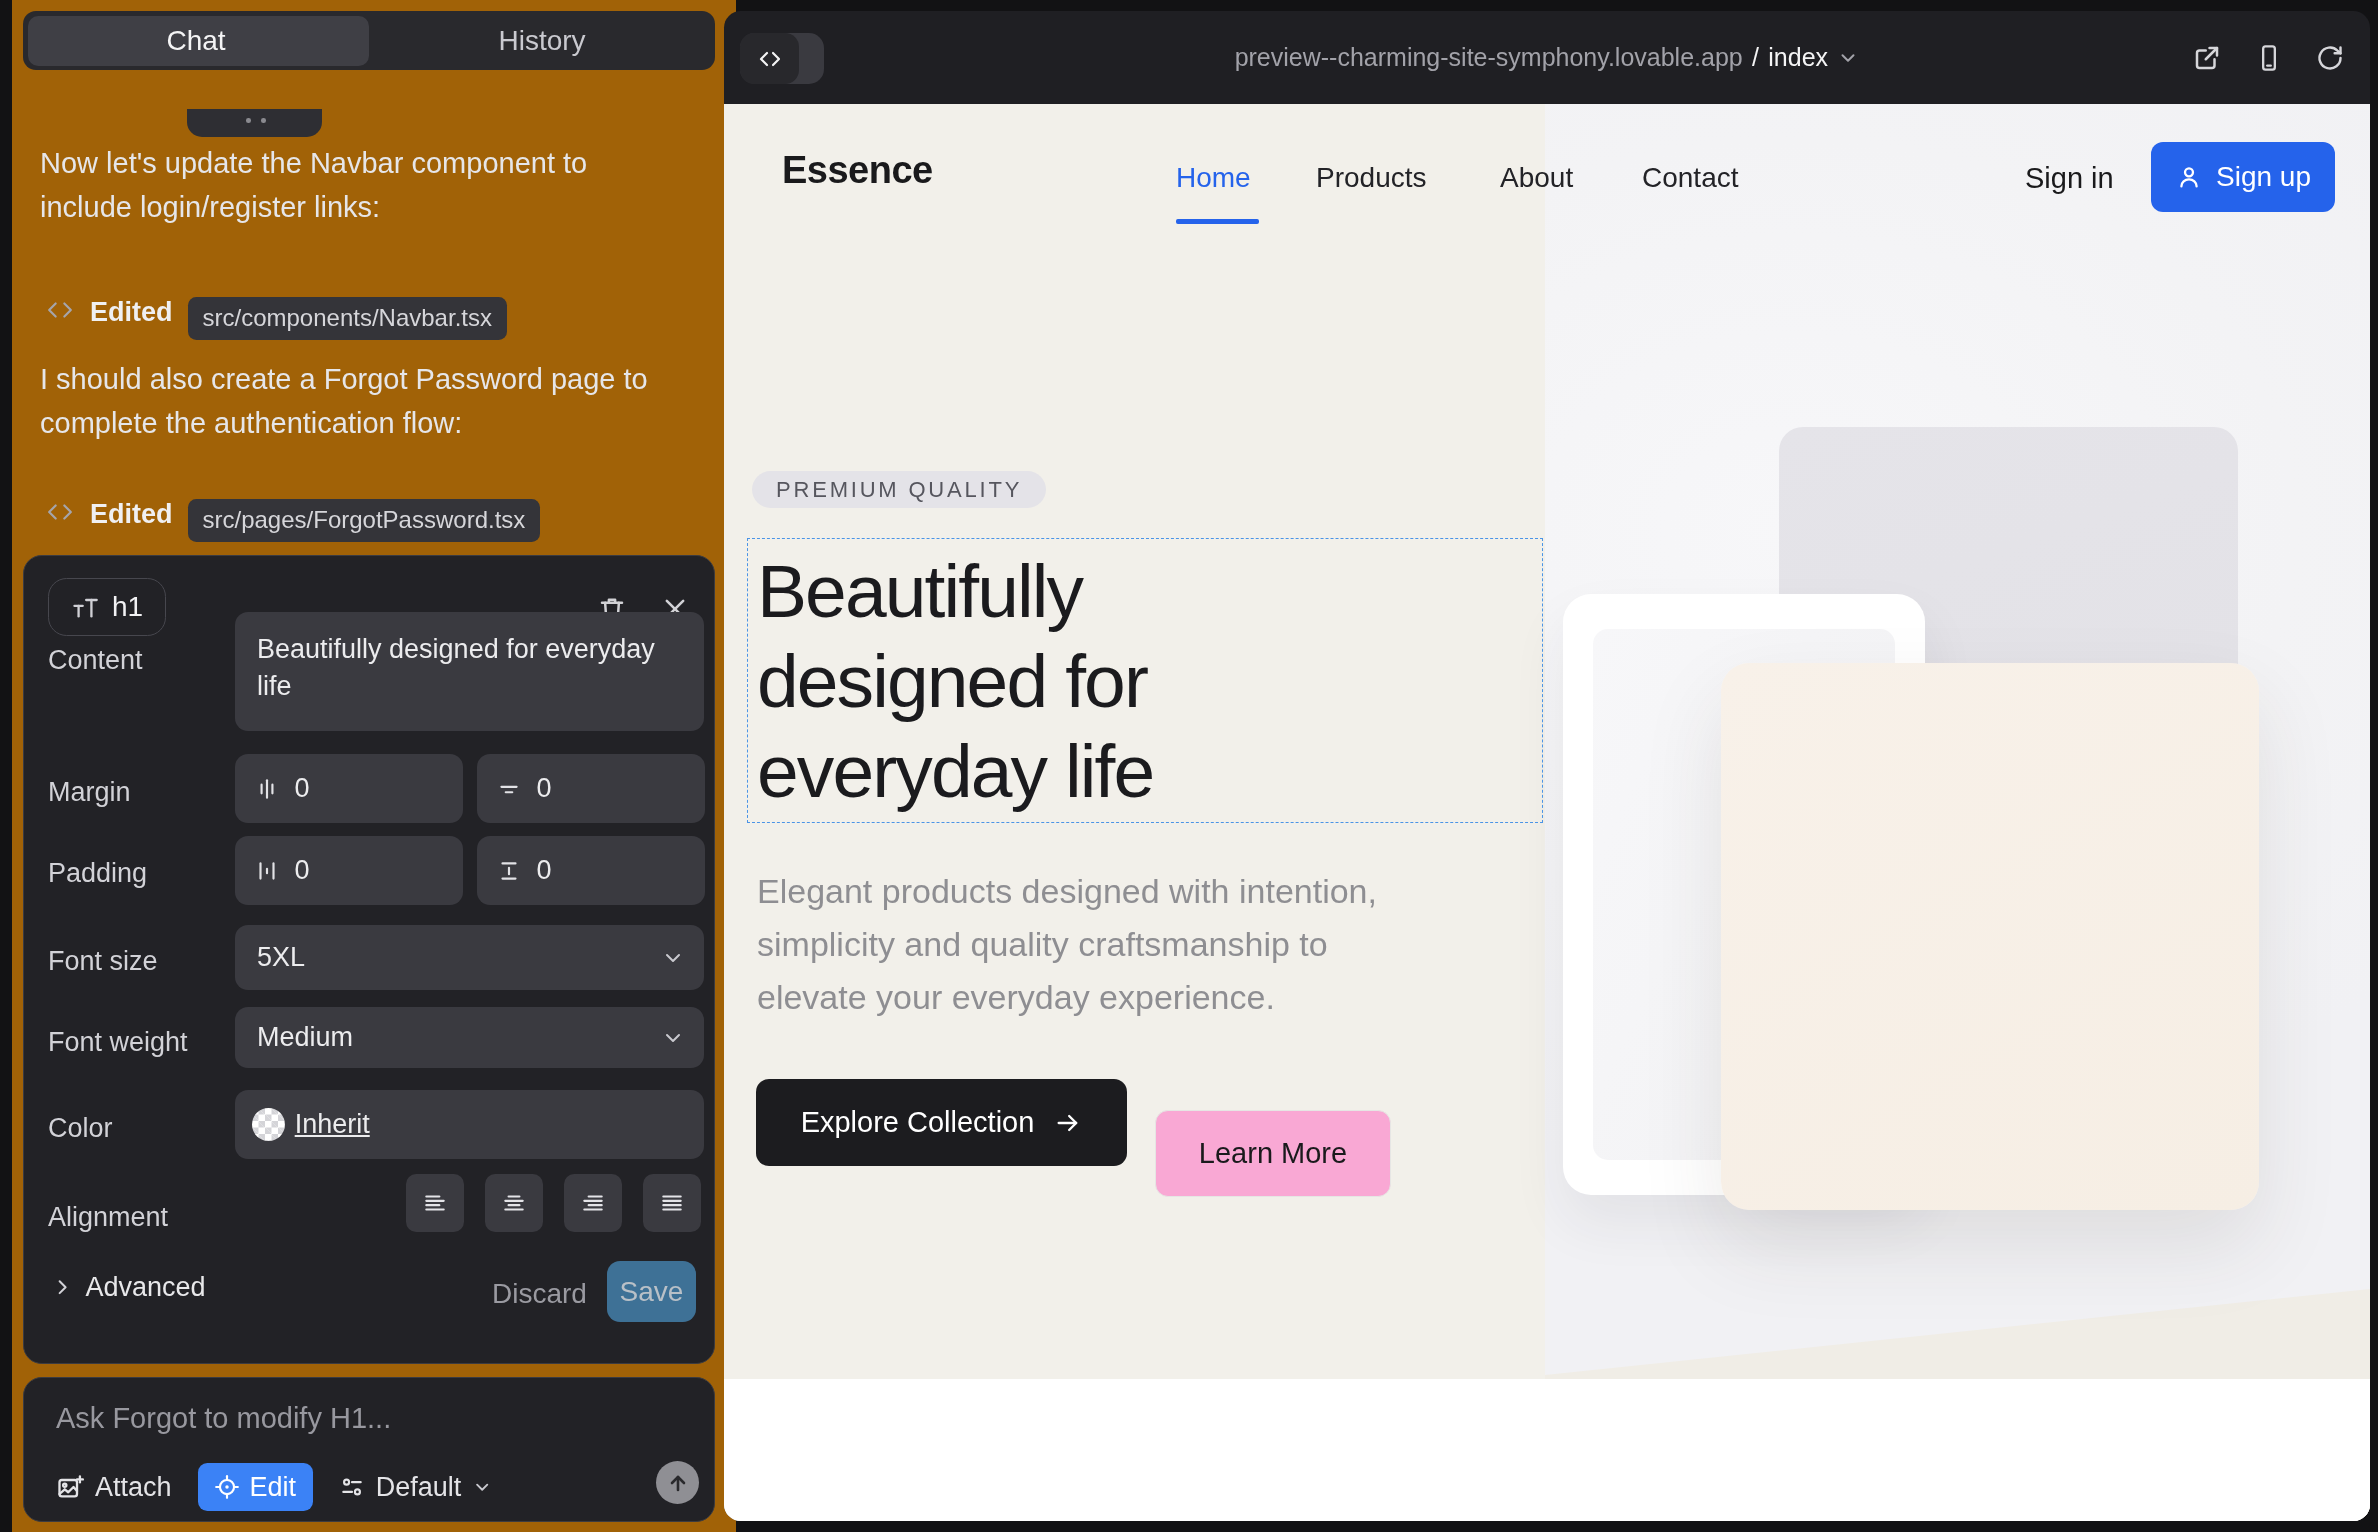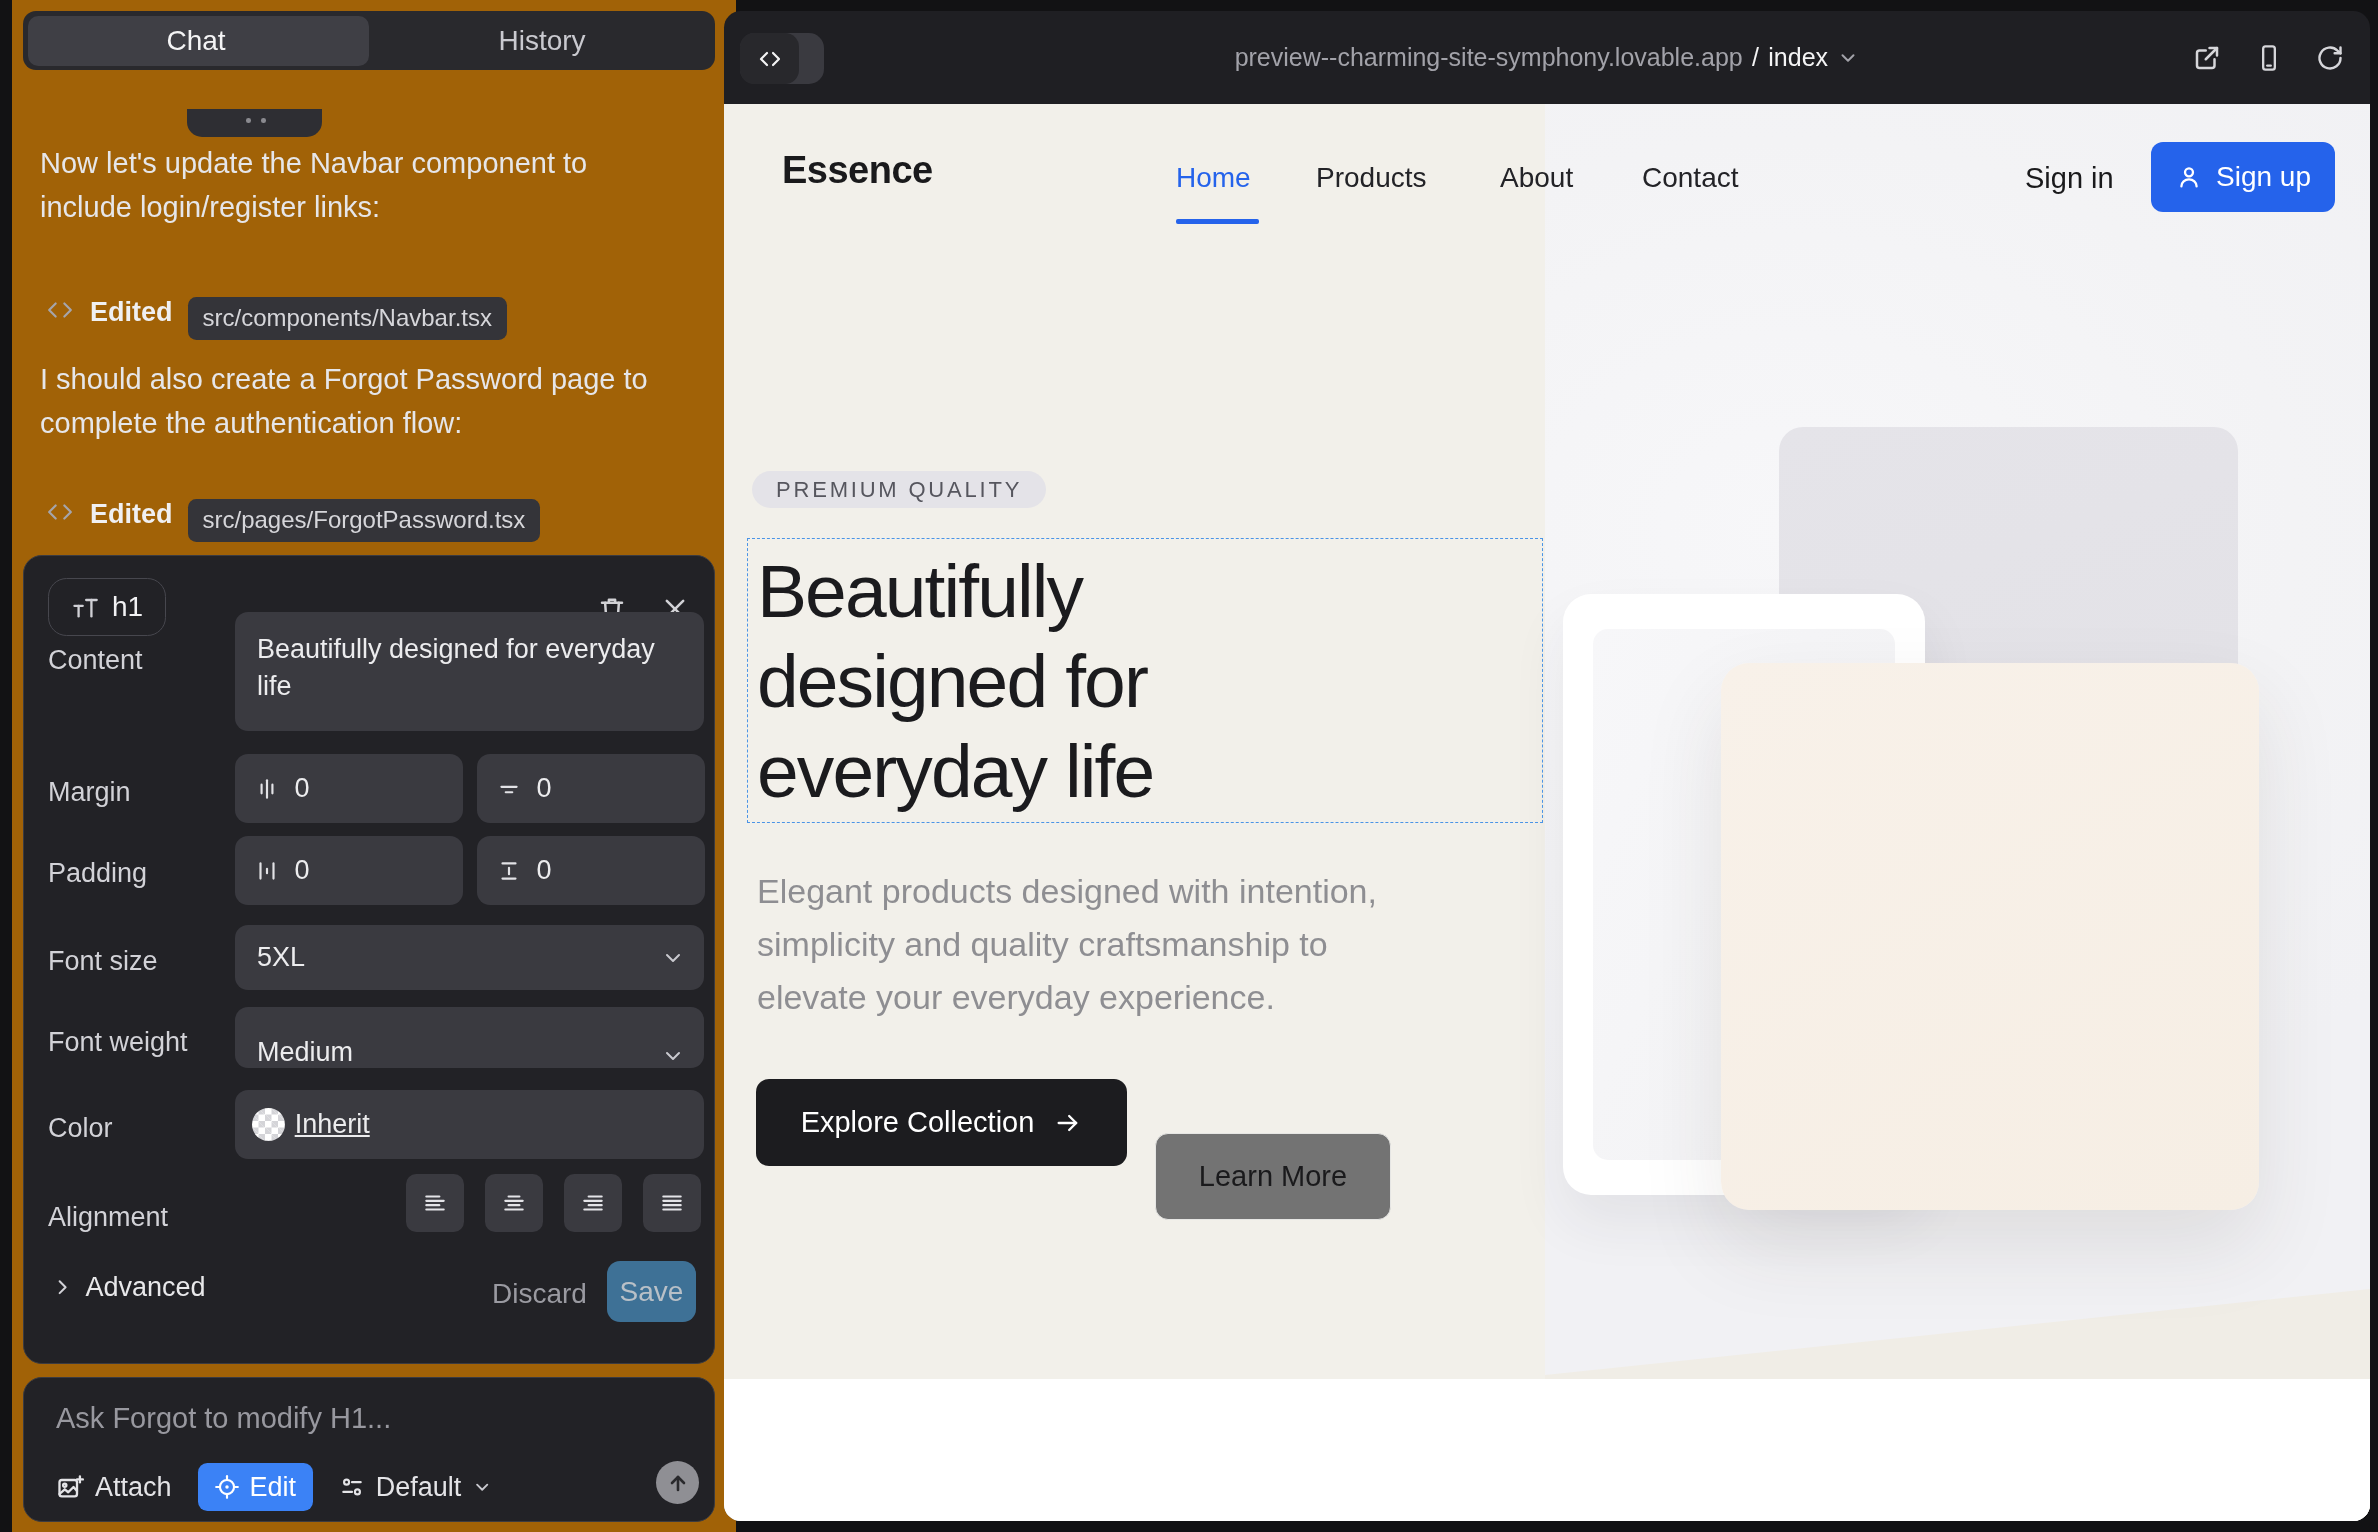--- a/index.html
+++ b/index.html
@@ -112,21 +112,21 @@
   .selection-box { position:absolute; left:23px; top:434px; width:796px; height:285px;
                    border:1.9px dashed #4B94E6; z-index:10; pointer-events:none; }
   .hero-h1 { position:absolute; left:33px; top:442px; z-index:5; font-size:75px; line-height:90px;
              font-weight:500; color:#1B1B1E; letter-spacing:-1.9px; }
   .hero-h1 span { display:block; }
   .hero-para { position:absolute; left:33px; top:761px; z-index:5; font-size:34px; line-height:53px; color:#8E8E92; }
   .hero-para span { display:block; }
   .cta-primary { position:absolute; left:32px; top:975px; width:371px; height:87px; background:#1C1C1F;
                  border-radius:13px; display:flex; align-items:center; justify-content:center; gap:20px;
                  color:#FFFFFF; font-size:29px; font-weight:500; z-index:5; }
-  .cta-secondary { position:absolute; left:431px; top:1029px; width:236px; height:87px; background:#737373;
+  .cta-secondary { position:absolute; left:431px; top:1006px; width:236px; height:87px; background:#f9a8d4;
                  border:1.9px solid #E6E6E4; border-radius:13px; display:flex; align-items:center; justify-content:center;
                  color:#1A1A1C; font-size:29px; z-index:5; }
 
   
   .footer-advanced { position:absolute; left:28px; top:716px; display:flex; align-items:center; gap:13px;
                      color:#E8E8EA; font-size:27px; font-weight:500; }
   .footer-discard { position:absolute; left:468px; top:722px; font-size:28px; color:#9A9AA1; }
   .save-btn { position:absolute; left:583px; top:705px; width:89px; height:61px; background:#3E7196;
               border-radius:13px; display:flex; align-items:center; justify-content:center;
               color:#B9C0C7; font-size:28px; font-weight:500; }
@@ -243,21 +243,21 @@
     <div class="ed-input" style="left:211px; top:369px; width:469px; height:65px; padding-left:22px;">
       <span>5XL</span>
       <span class="chevron">
         <svg width="24" height="24" viewBox="0 0 24 24" fill="none" stroke="currentColor" stroke-width="2" stroke-linecap="round" stroke-linejoin="round">
             <polyline points="6 9 12 15 18 9"></polyline>
           </svg>
       </span>
     </div>
 
     <div class="ed-label" style="top:471px;">Font weight</div>
-    <div class="ed-input" style="left:211px; top:451px; width:469px; height:61px; padding-left:22px;align-items:flex-end;">
+    <div class="ed-input" style="left:211px; top:451px; width:469px; height:61px; padding-left:22px;">
       <span>Medium</span>
       <span class="chevron">
         <svg width="24" height="24" viewBox="0 0 24 24" fill="none" stroke="currentColor" stroke-width="2" stroke-linecap="round" stroke-linejoin="round">
             <polyline points="6 9 12 15 18 9"></polyline>
           </svg>
       </span>
     </div>
 
     <div class="ed-label" style="top:557px;">Color</div>
     <div class="ed-input" style="left:211px; top:534px; width:469px; height:69px;">

